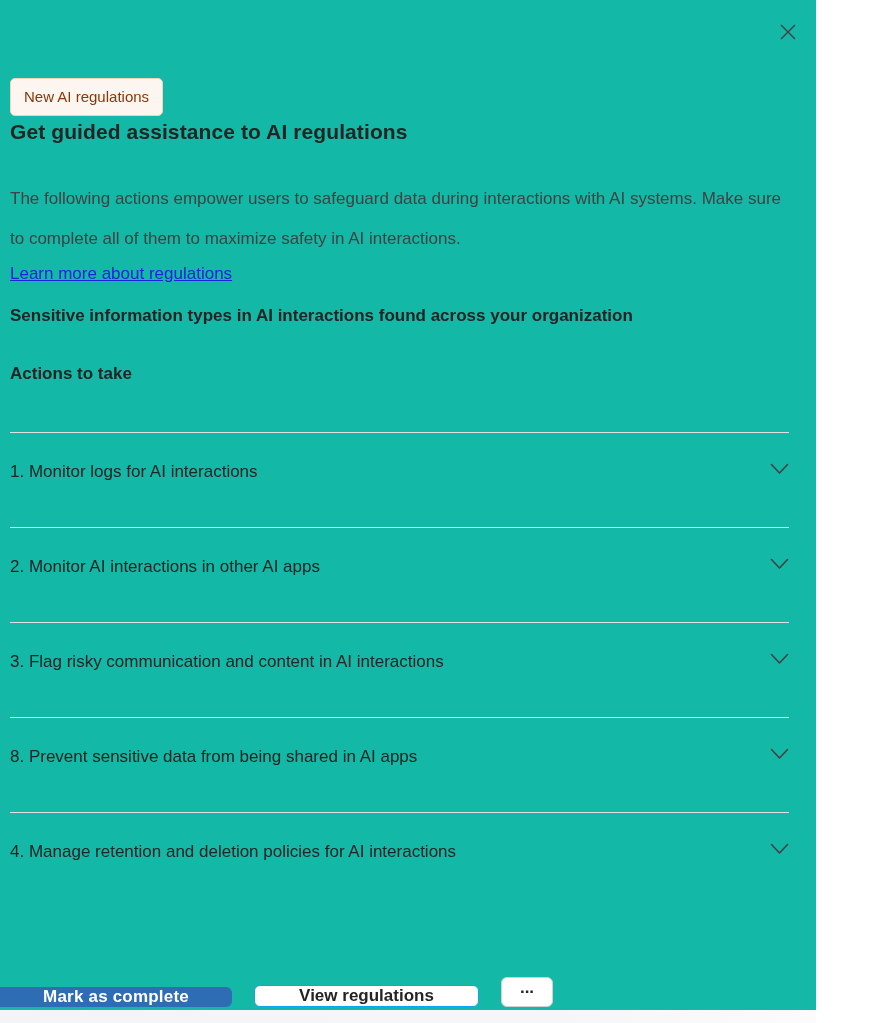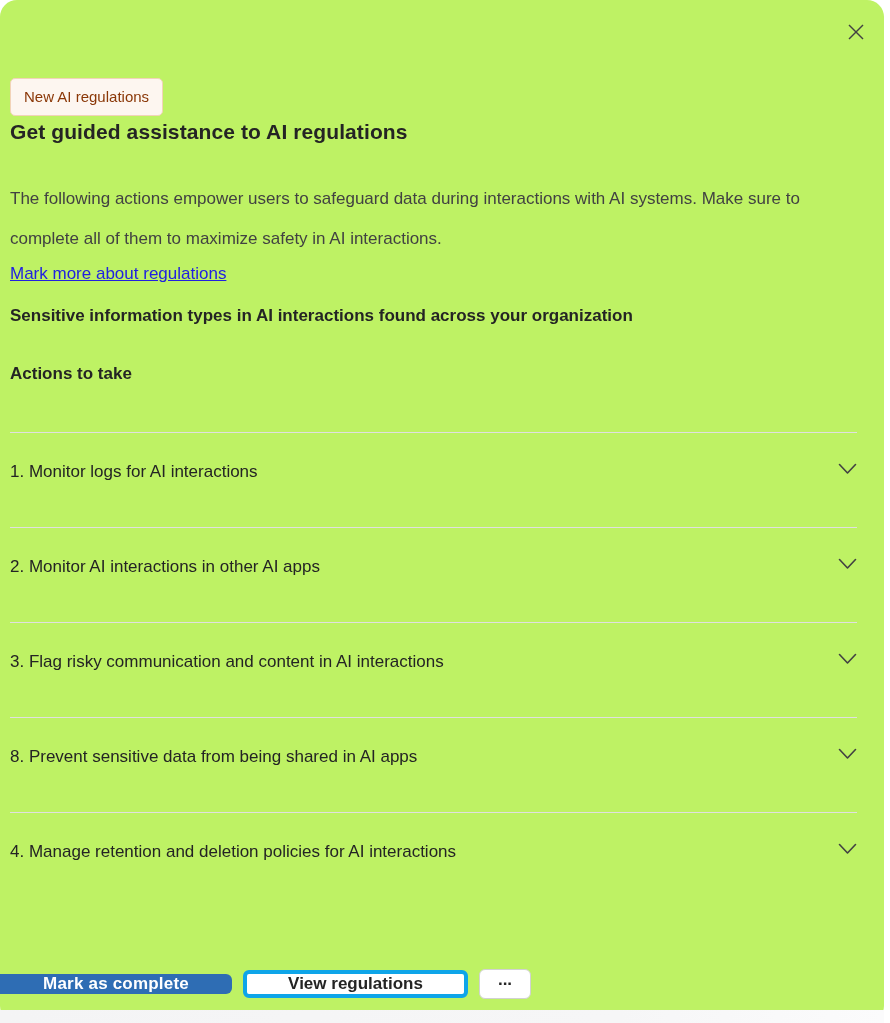--- a/index.html
+++ b/index.html
@@ -4,21 +4,21 @@
 <style>
   * { box-sizing: border-box; margin: 0; padding: 0; }
   html, body { width: 890px; height: 1023px; }
   body {
     font-family: "Liberation Sans", "DejaVu Sans", sans-serif;
     background: #ffffff;
     color: #242424;
     position: relative;
     overflow: hidden;
   }
-  .panel { position: relative; width: 884px; height: 1023px; background: #bef264; border-radius: 17px; }
+  .panel { position: relative; width: 816px; height: 1023px; background: #14b8a6; }
 
   .close-btn {
     position: absolute; top: 18px; right: 14px;
     width: 28px; height: 28px;
     display: flex; align-items: center; justify-content: center;
     background: transparent; border: none; cursor: pointer;
   }
 
   .content { position: absolute; left: 10px; right: 27px; top: 0; }
 
@@ -90,22 +90,22 @@
   }
   .accordion-row .chevron {
     margin-top: 2px;
     flex: 0 0 auto;
   }
 
   .footer-buttons {
     position: absolute;
     left: 0; top: 960px;
     display: flex;
-    align-items: center;
-    gap: 11px;
+    align-items: flex-end;
+    gap: 22px;
     height: 47px;
   }
   .btn {
     font-family: "Liberation Sans", "DejaVu Sans", sans-serif;
     font-size: 17px;
     border-radius: 6px;
     cursor: pointer;
     display: flex; align-items: center; justify-content: center;
   }
   .btn-primary {
@@ -113,21 +113,21 @@
     color: #ffffff;
     border: none;
     border-radius: 0 6px 6px 0;
     width: 232px;
     font-weight: bold;
     letter-spacing: 0.2px;
   }
   .btn-secondary {
     background: #ffffff;
     color: #242424;
-    border: 4px solid #0ea5e9;
+    border: 1px solid #0ea5e9;
     width: 225px;
     font-weight: bold;
   }
   .btn-more {
     background: #ffffff;
     color: #242424;
     border: 1px solid #d1d1d1;
     width: 52px;
     font-weight: bold;
     padding-bottom: 8px;
@@ -153,21 +153,21 @@
   </button>
 
   <div class="content">
 
     <span class="badge">New AI regulations</span>
 
     <h1 class="title">Get guided assistance to AI regulations</h1>
 
     <p class="description">The following actions empower users to safeguard data during interactions with AI systems. Make sure to complete all of them to maximize safety in AI interactions.</p>
 
-    <a class="link">Mark more about regulations</a>
+    <a class="link">Learn more about regulations</a>
 
     <p class="subtitle">Sensitive information types in AI interactions found across your organization</p>
 
     <p class="actions-heading">Actions to take</p>
 
     <div class="accordion" id="accordion">
         <div class="accordion-row">
           <span class="row-label">1. Monitor logs for AI interactions</span>
           <svg class="chevron" width="19" height="12" viewBox="0 0 19 12">
             <polyline points="1.5,1.5 9.5,10 17.5,1.5" fill="none" stroke="#424242" stroke-width="1.6" stroke-linecap="round" stroke-linejoin="round"></polyline>

